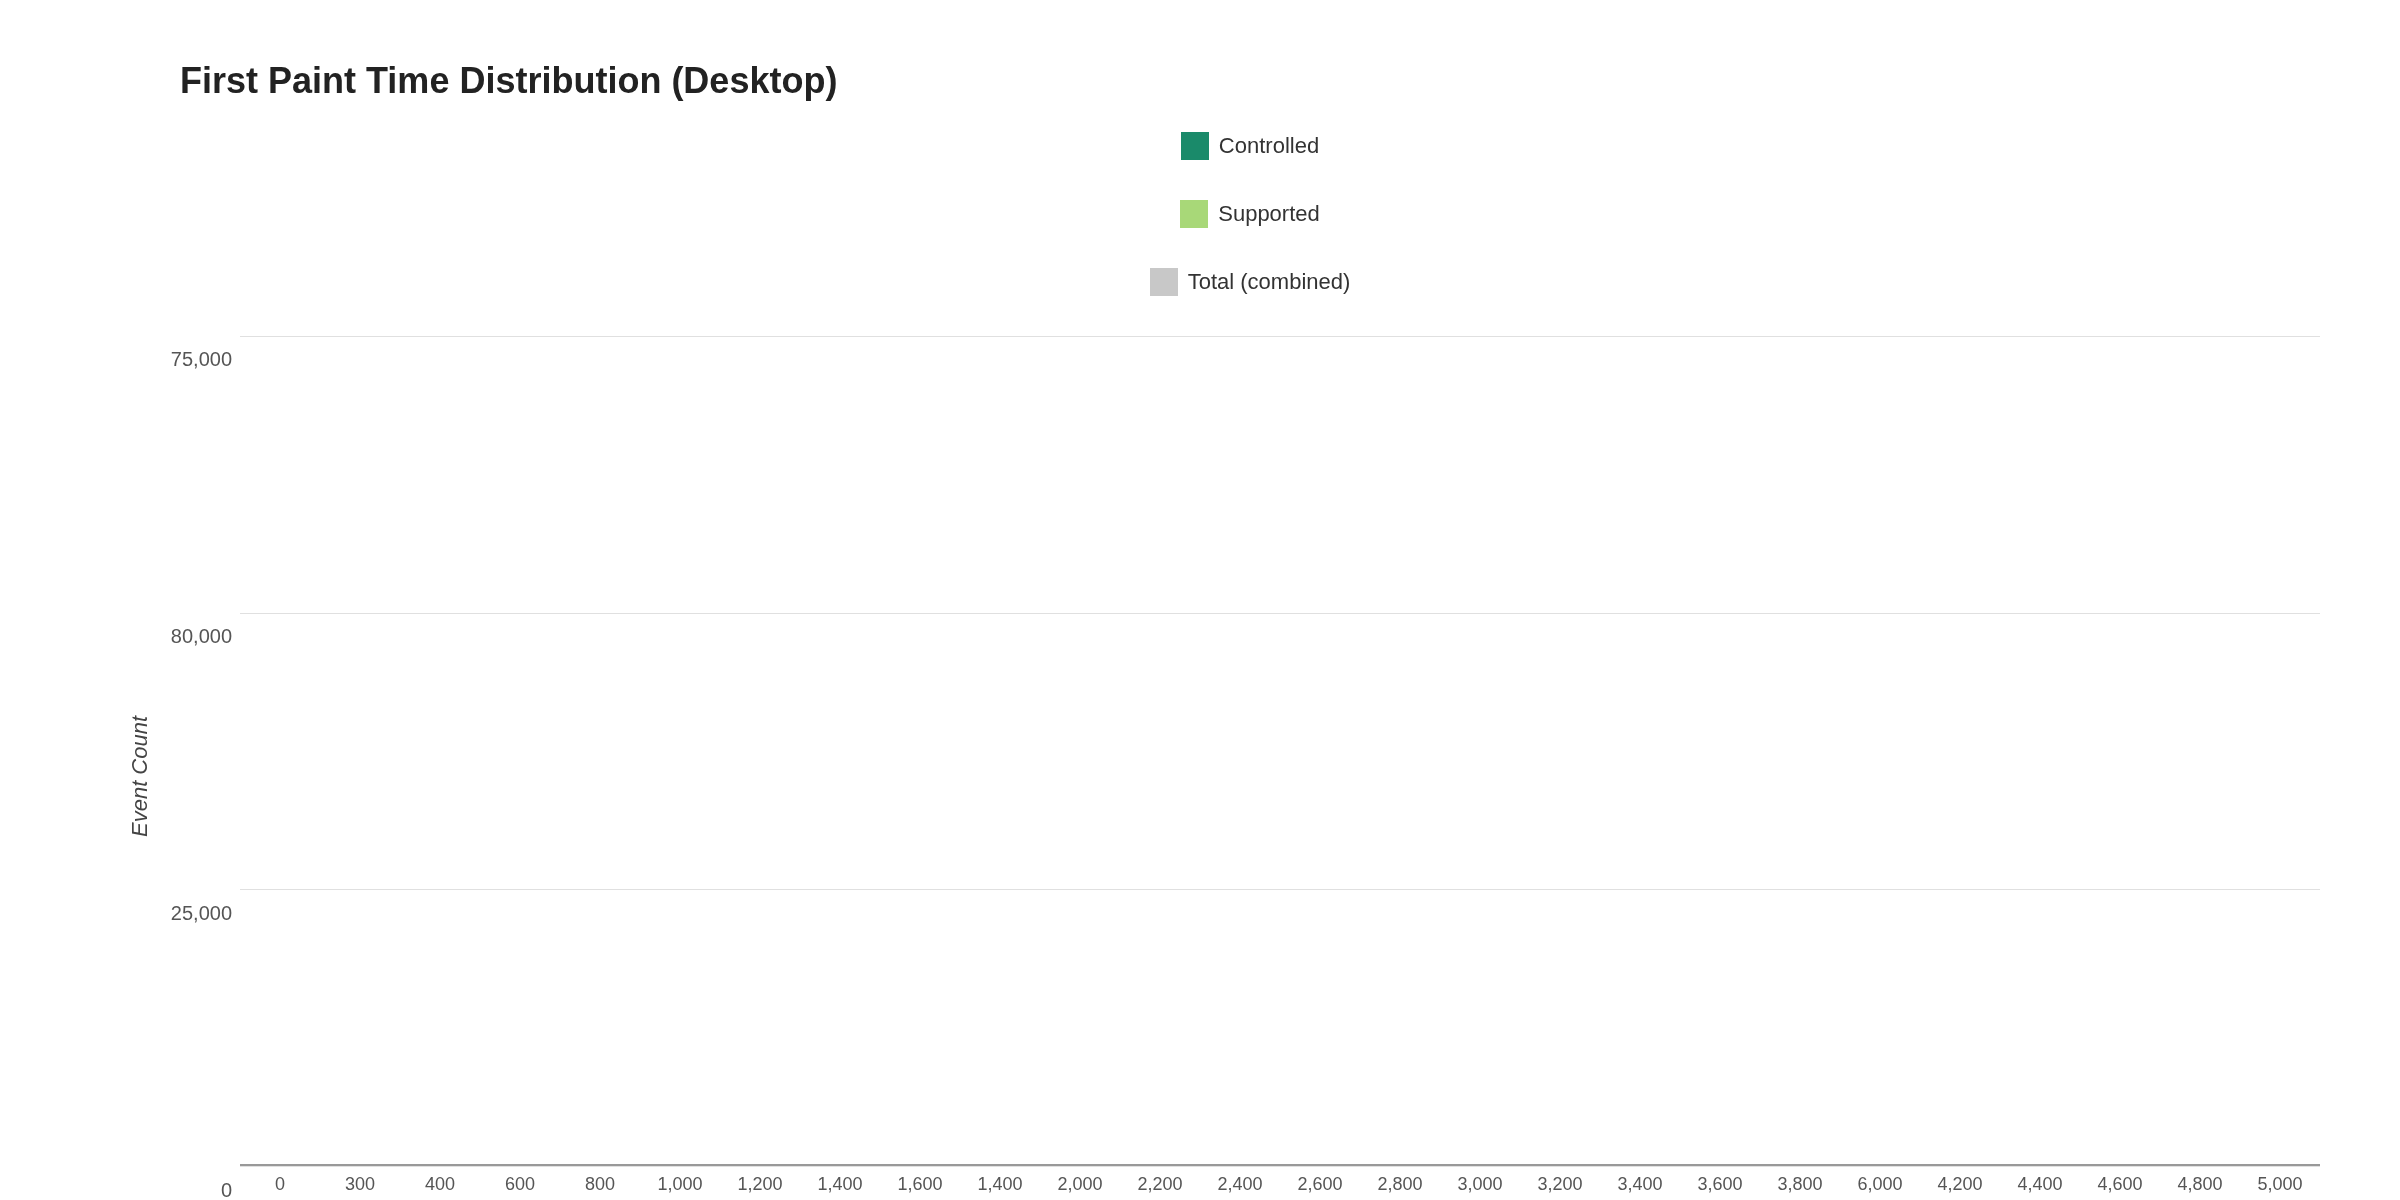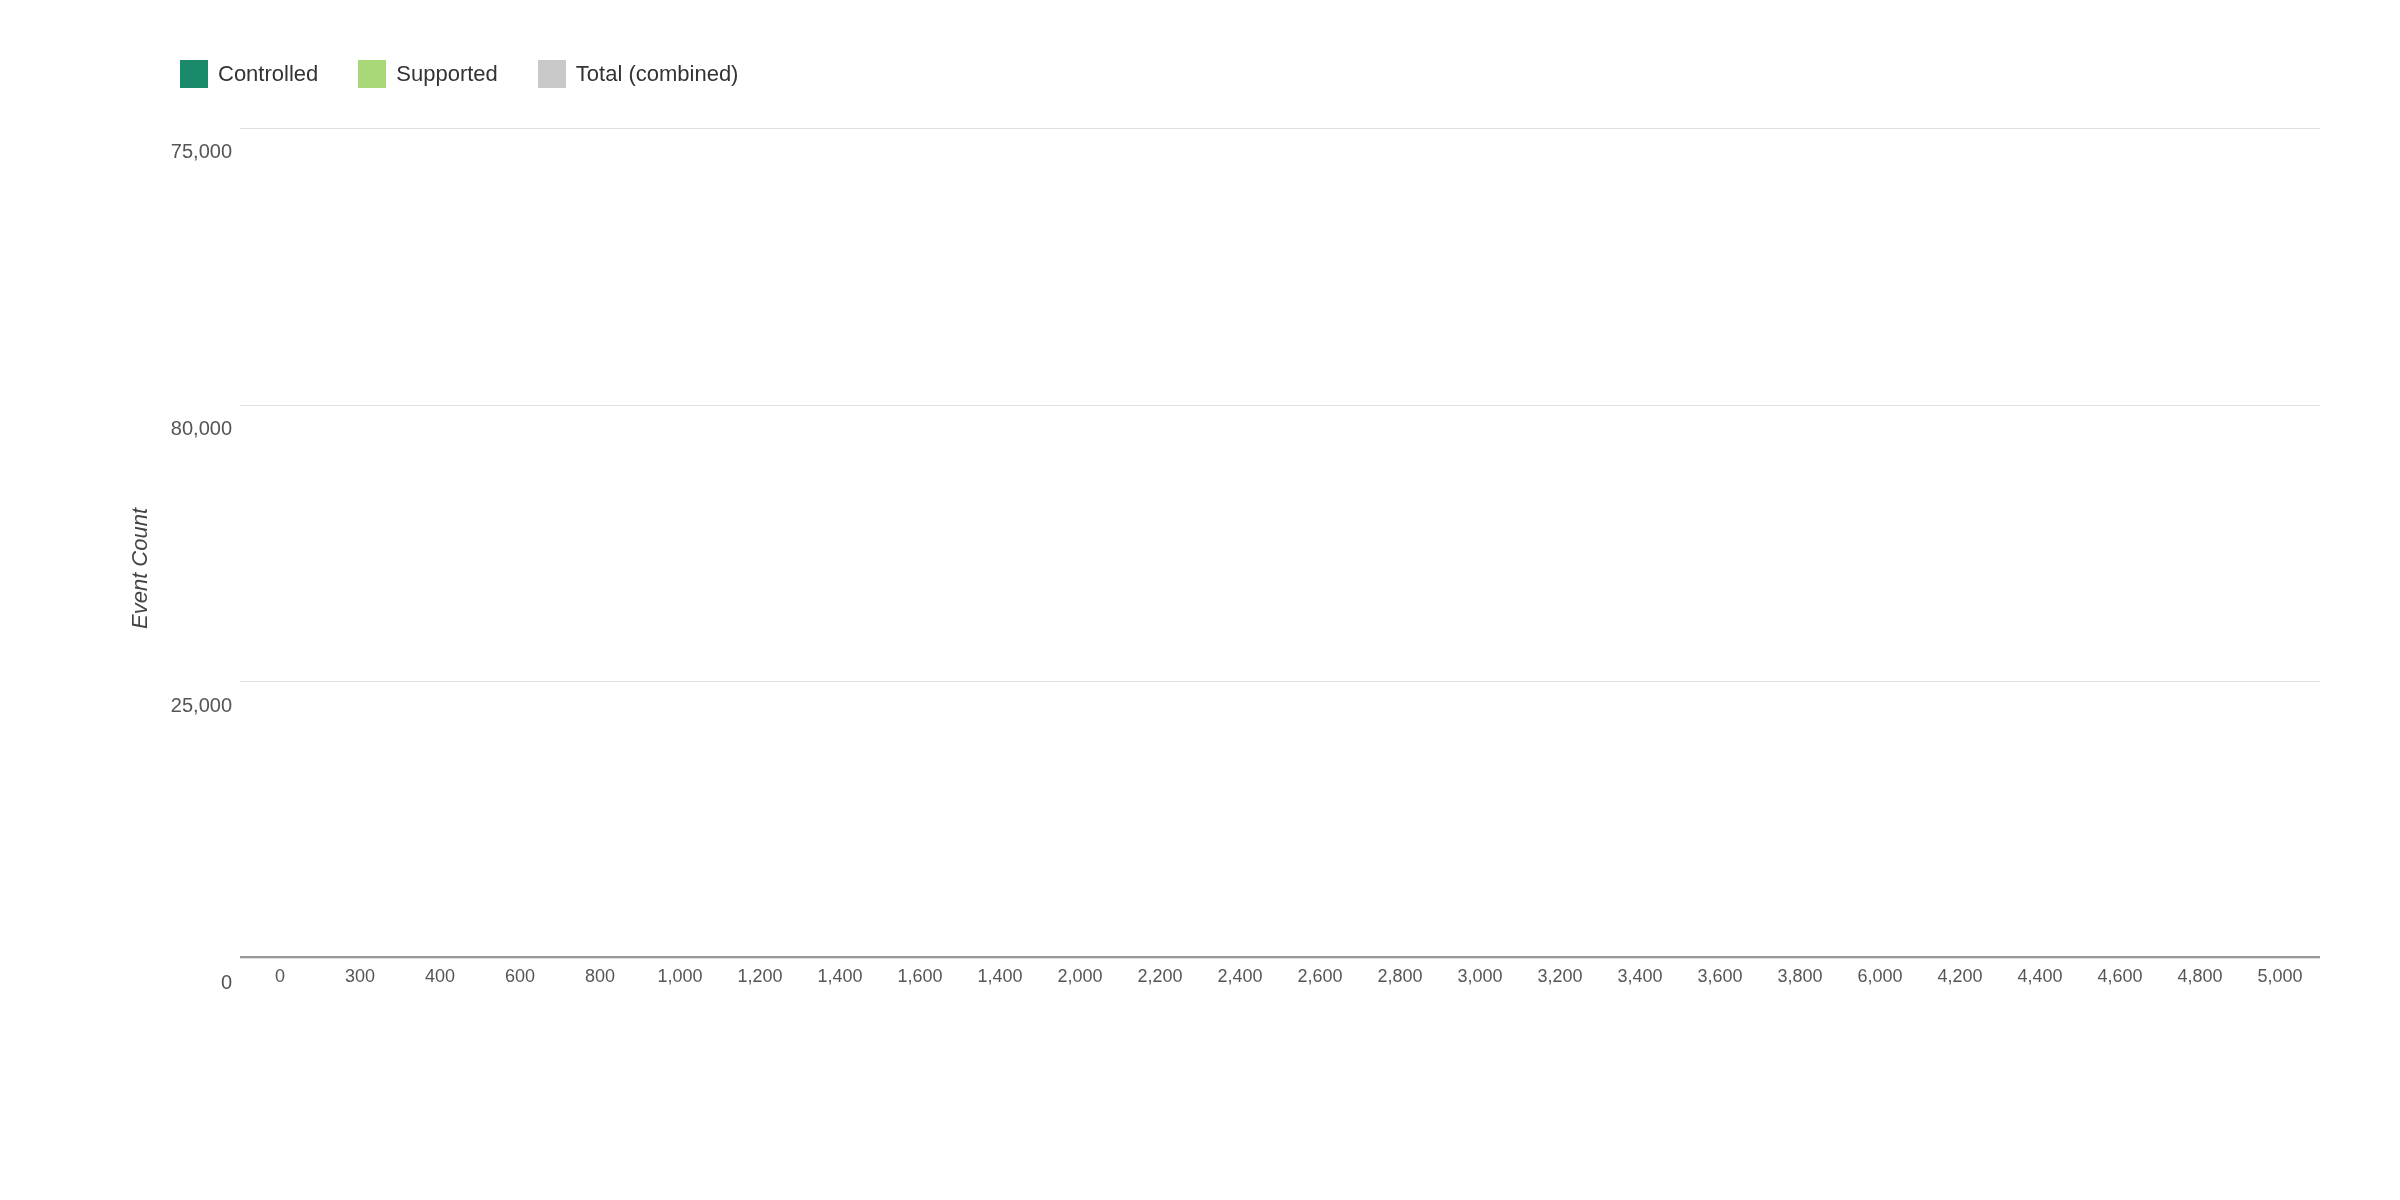--- a/index.html
+++ b/index.html
@@ -22,20 +22,21 @@
       color: #222;
       margin-bottom: 30px;
       margin-left: 60px;
     }
     .legend {
       display: flex;
       align-items: center;
       gap: 40px;
       margin-bottom: 40px;
       margin-left: 60px;
+      flex-direction: column;
     }
     .legend-item {
       display: flex;
       align-items: center;
       gap: 10px;
       font-size: 22px;
       color: #333;
     }
     .legend-swatch {
       width: 28px;
@@ -146,20 +147,21 @@
       left: 60px;
       right: 0;
       height: 2px;
       background: #999;
     }
   </style>
 </head>
 <body>
 
 <div class="chart-container">
+  <div class="chart-title">First Paint Time Distribution (Desktop)</div>
 
   <div class="legend">
     <div class="legend-item">
       <div class="legend-swatch" style="background:#1a8a6a;"></div>
       <span>Controlled</span>
     </div>
     <div class="legend-item">
       <div class="legend-swatch" style="background:#a8d878;"></div>
       <span>Supported</span>
     </div>

